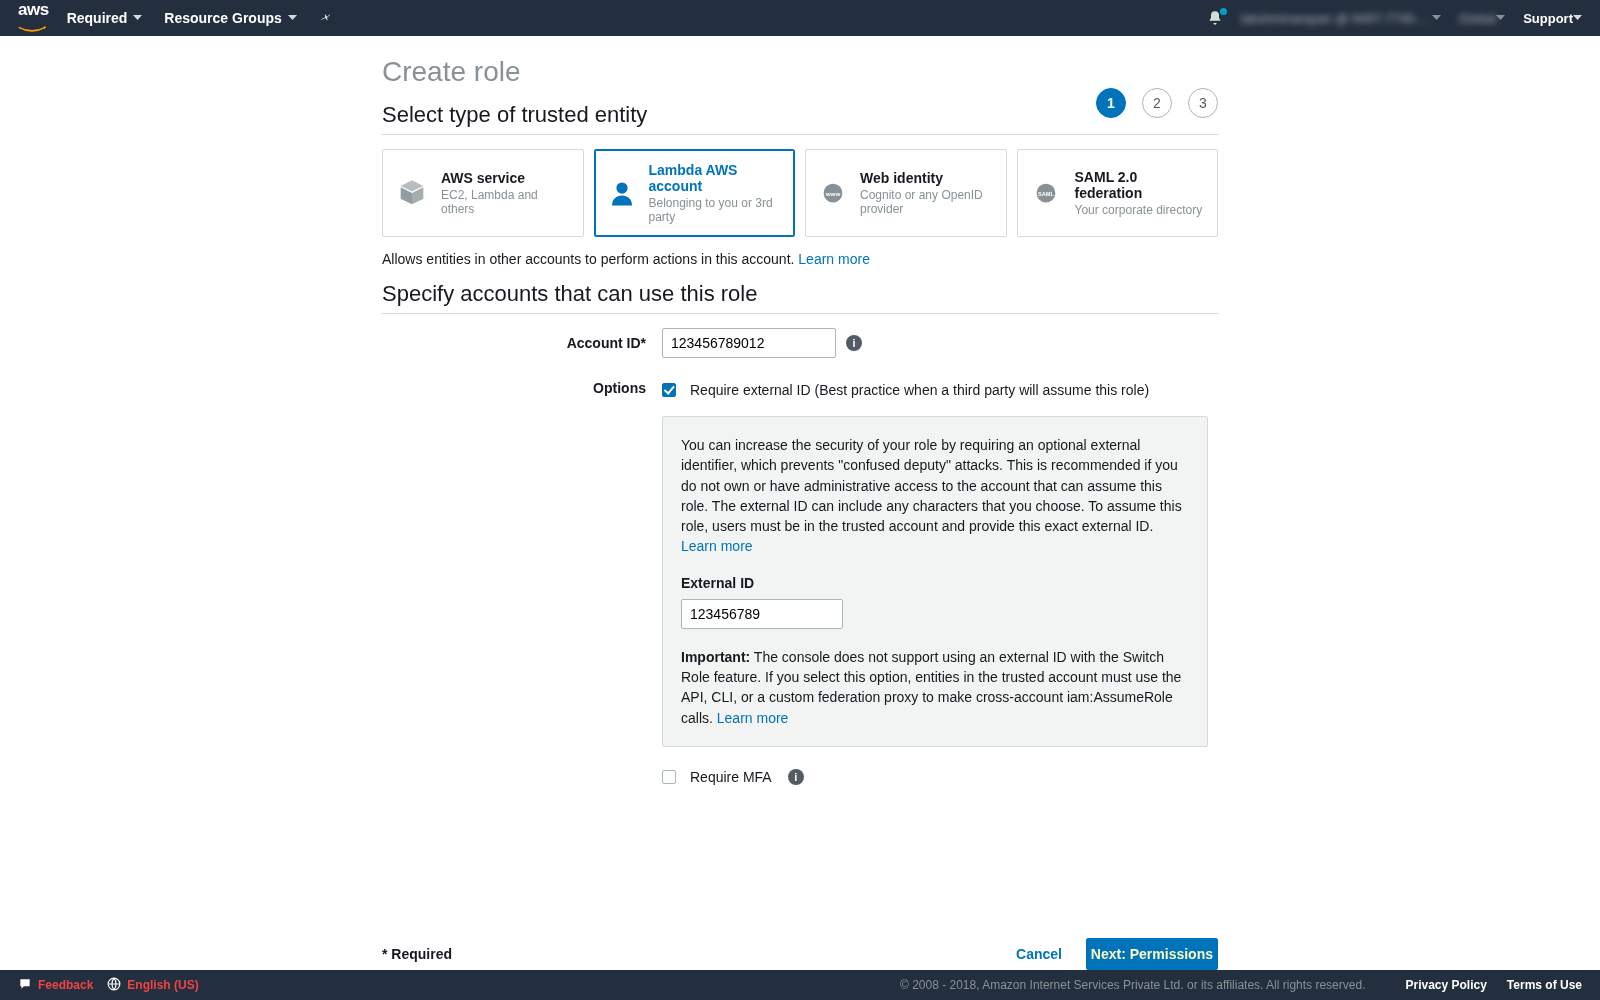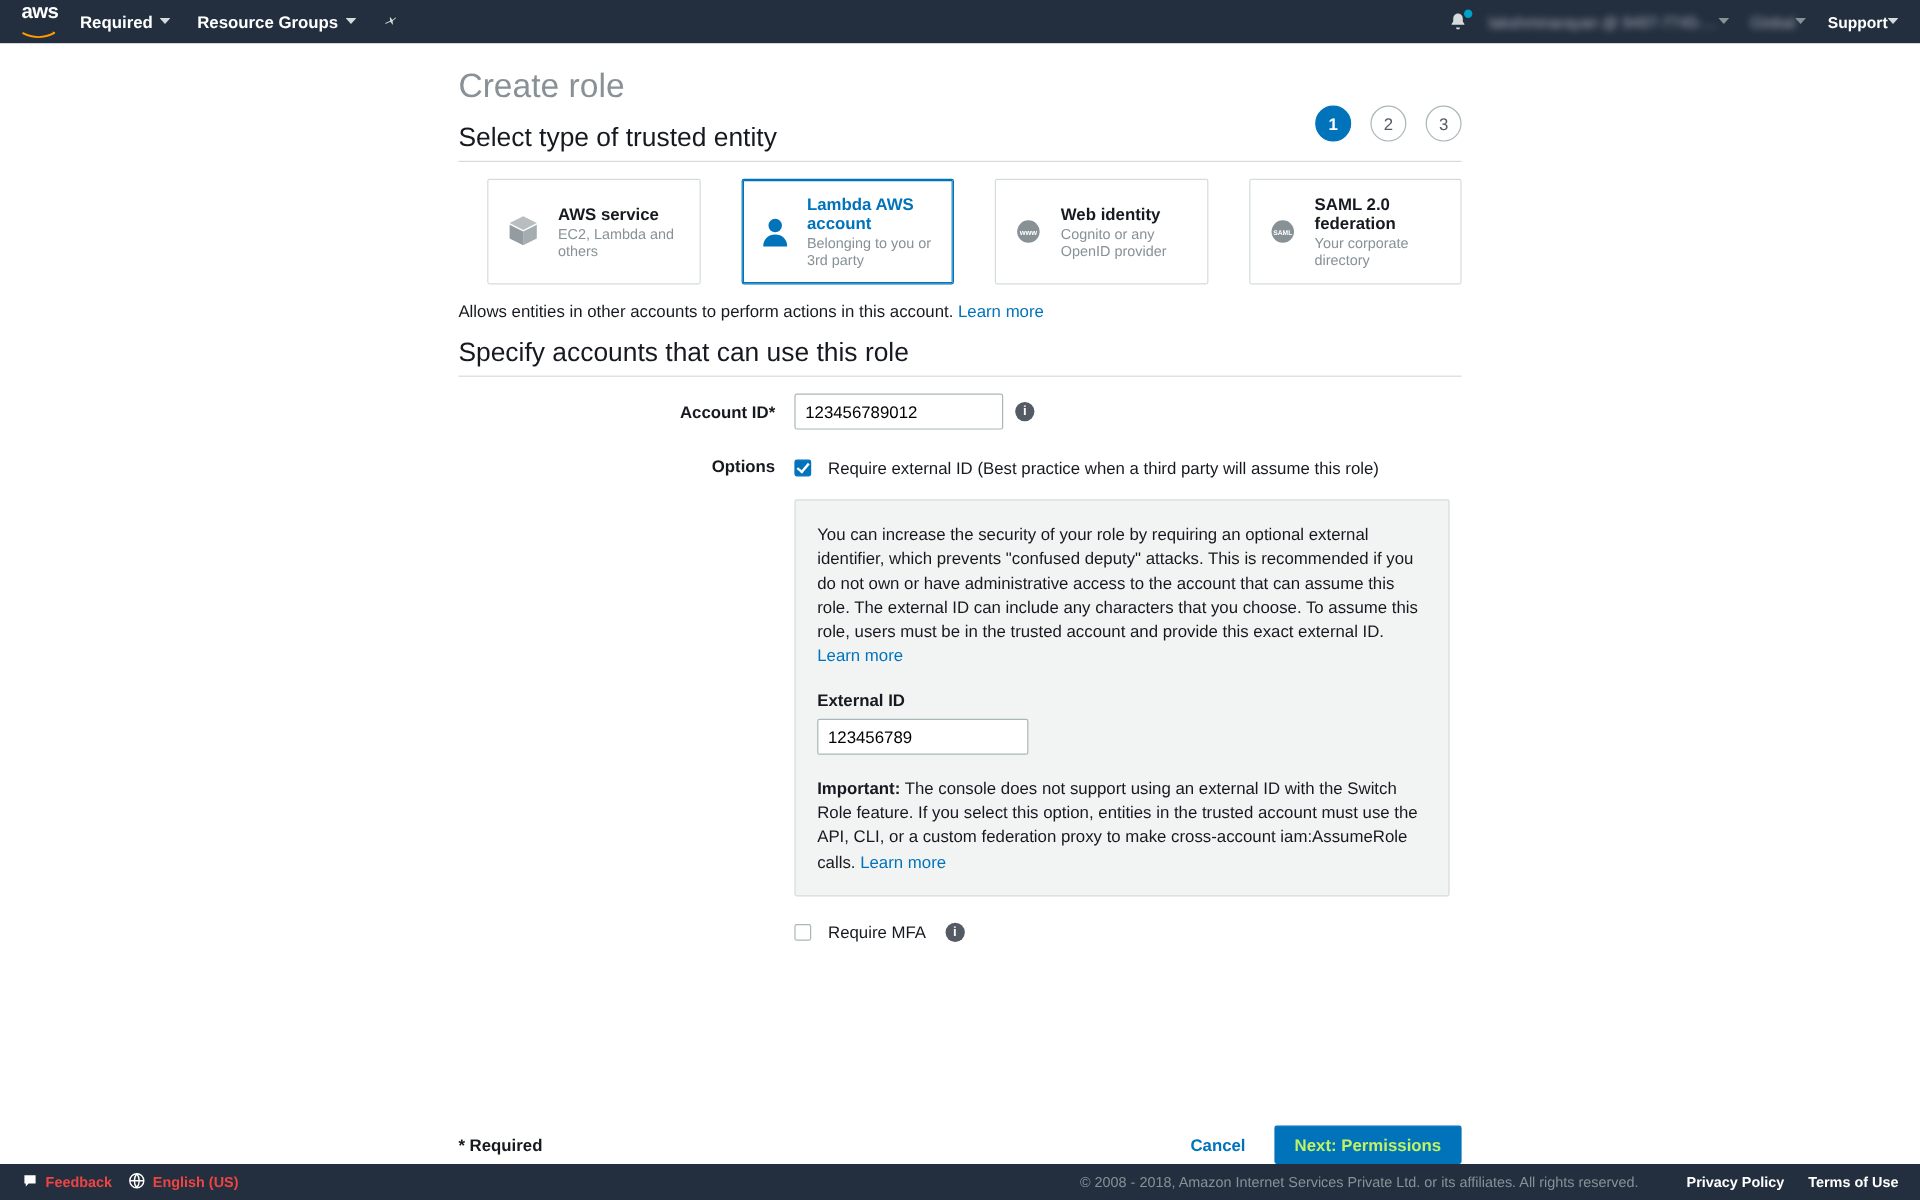--- a/index.html
+++ b/index.html
@@ -25,21 +25,21 @@
   h1.page-title { font-size: 28px; font-weight: 400; color: #879196; margin: 6px 0 10px; }
   .wizard-steps { position: absolute; right: calc((100% - 836px)/2); top: 52px; display: flex; gap: 16px; }
   .page-wrap { position: relative; }
   .step-circle { width: 30px; height: 30px; border-radius: 50%; border: 1px solid #aab7b8; display: flex; align-items: center; justify-content: center; font-size: 14px; color: #545b64; background: #fff; }
   .step-circle.active { background: #0073bb; border-color: #0073bb; color: #fff; font-weight: 700; }
 
   h2.section-title { font-size: 22px; font-weight: 400; margin: 14px 0 6px; }
   .hr { border: 0; border-top: 1px solid #d5dbdb; margin: 6px 0 14px; }
 
   .entity-cards { display: flex; gap: 10px; }
-  .entity-card { flex: 1; border: 1px solid #d5dbdb; border-radius: 2px; padding: 12px 12px 12px 12px; display: flex; align-items: center; gap: 12px; cursor: pointer; min-height: 60px; background: #fff; margin-left: 24px; }
+  .entity-card { flex: 1; border: 1px solid #d5dbdb; border-radius: 2px; padding: 12px 12px 12px 12px; display: flex; align-items: center; gap: 12px; cursor: pointer; min-height: 60px; background: #fff; }
   .entity-card.selected { border-color: #0073bb; box-shadow: 0 0 0 1px #0073bb inset; }
   .entity-card .icon { width: 34px; height: 34px; display: flex; align-items: center; justify-content: center; }
   .entity-card .card-title { font-weight: 700; font-size: 14px; color: #16191f; }
   .entity-card .card-sub { font-size: 12px; color: #879196; margin-top: 2px; }
   .entity-card.selected .card-title { color: #0073bb; }
 
   .help-line { font-size: 14px; margin: 14px 0 8px; color: #16191f; }
   a.link { color: #0073bb; text-decoration: none; }
 
   .form-row { display: flex; align-items: center; margin: 6px 0; }
@@ -47,30 +47,30 @@
   .text-input { height: 30px; border: 1px solid #aab7b8; border-radius: 2px; padding: 14px 8px; font-size: 14px; width: 174px; }
   .info-icon { width: 16px; height: 16px; border-radius: 50%; background: #545b64; color: #fff; font-size: 11px; font-weight: 700; display: inline-flex; align-items: center; justify-content: center; margin-left: 10px; cursor: help; }
   .checkbox-row { display: flex; align-items: center; gap: 14px; margin-top: 4px; }
   .chk { width: 14px; height: 14px; border: 1px solid #aab7b8; border-radius: 2px; display: inline-flex; align-items: center; justify-content: center; cursor: pointer; background: #fff; }
   .chk.checked { background: #0073bb; border-color: #0073bb; }
   .chk.checked::after { content: ""; display: block; width: 4px; height: 8px; border: solid #fff; border-width: 0 2px 2px 0; transform: rotate(40deg) translate(-0.5px, -1px); }
 
   .panel { border: 1px solid #d5dbdb; background: #f2f3f3; padding: 18px 18px 18px 18px; margin-top: 18px; width: 546px; border-radius: 2px; }
   .panel p { line-height: 1.45; font-size: 14px; color: #16191f; }
   .panel .sub-label { font-weight: 700; margin: 18px 0 8px; display: block; }
-  .panel .ext-input { width: 176px; height: 30px; border: 1px solid #aab7b8; border-radius: 2px; padding: 0 8px; font-size: 14px; background: #fff; }
+  .panel .ext-input { width: 162px; height: 30px; border: 1px solid #aab7b8; border-radius: 2px; padding: 0 8px; font-size: 14px; background: #fff; }
   .important { color: #eb5f07; margin-top: 18px; line-height: 1.45; }
   .important a { color: #0073bb; }
 
   
   .action-bar-sep { border-top: 1px solid #eaeded; position: fixed; bottom: 70px; left: 0; right: 0; }
   .action-bar { position: fixed; bottom: 30px; left: 0; right: 0; background: #fff; }
   .action-bar-inner { max-width: 836px; margin: 0 auto; display: flex; align-items: center; justify-content: space-between; padding: 12px 0 0; }
   .required-hint { font-weight: 700; font-size: 14px; }
-  .btn-primary { background: #0073bb; color: #bef264; border: 1px solid #0073bb; border-radius: 2px; padding: 7px 16px; font-weight: 700; font-size: 14px; cursor: pointer; }
+  .btn-primary { background: #0073bb; color: #fef9c3; border: 1px solid #0073bb; border-radius: 2px; padding: 7px 4px; font-weight: 700; font-size: 14px; cursor: pointer; }
   .btn-cancel { color: #0073bb; font-weight: 700; margin-right: 20px; cursor: pointer; }
 
   
   .footer { position: fixed; bottom: 0; left: 0; right: 0; background: #232f3e; color: #d5dbdb; height: 30px; display: flex; align-items: center; padding: 0 18px; font-size: 12px; }
   .footer .f-left { display: flex; align-items: center; gap: 14px; }
   .footer .f-item { display: inline-flex; align-items: center; gap: 6px; cursor: pointer; color: #ef4444; font-weight: 700; }
   .footer .f-spacer { flex: 1; }
   .footer .copyright { color: #879196; margin-right: 20px; }
   .footer a { color: #fff; text-decoration: none; margin-left: 20px; font-weight: 700; }
 

